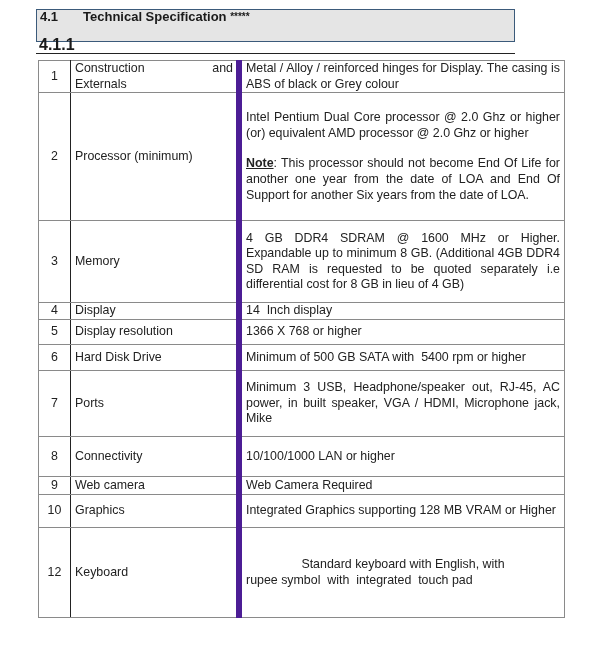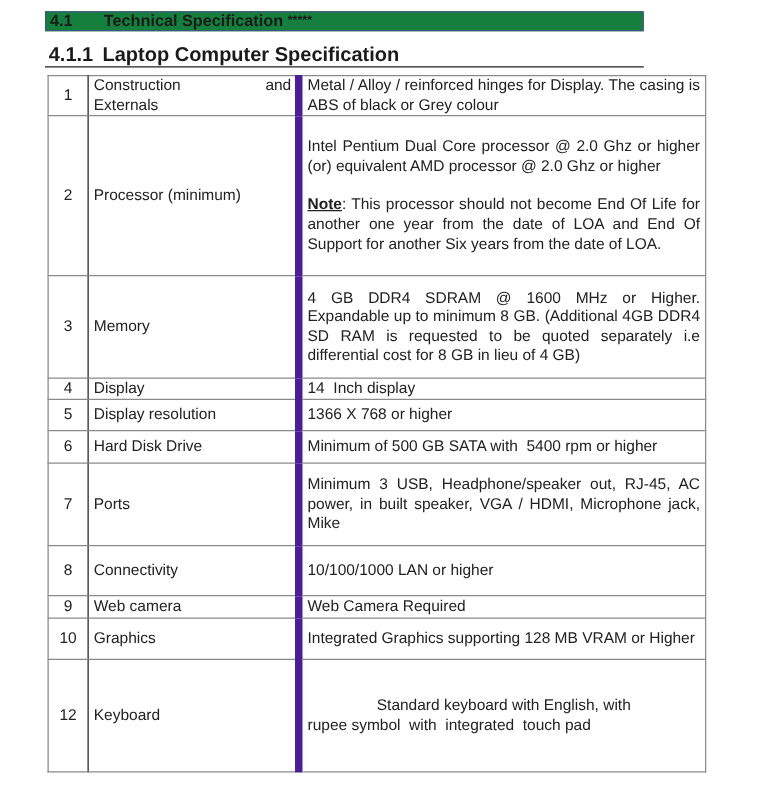--- a/index.html
+++ b/index.html
@@ -13,22 +13,22 @@
       overflow: hidden;
       position: relative;
       font-family: "Liberation Sans", sans-serif;
       color: #222222;
     }
     .section-heading {
       position: absolute;
       left: 36px;
       top: 9px;
       width: 479px;
-      height: 16px;
-      background: #15803d;
+      height: 33px;
+      background: #e5e5e5;
       border: 1px solid #3b5a7a;
       box-sizing: border-box;
       font-weight: bold;
       font-size: 13px;
       line-height: 14px;
       color: #1a1a1a;
     }
     .section-heading .num {
       position: absolute;
       left: 3px;
@@ -111,21 +111,20 @@
 </head>
 <body>
 
 <div class="section-heading">
   <span class="num">4.1</span>
   <span class="title"><span>Technical Specification</span> <span class="stars">*****</span></span>
 </div>
 
 <div class="sub-heading">
   <span class="num">4.1.1</span>
-  <span class="title">Laptop Computer Specification</span>
 </div>
 
 <table class="spec">
   <tbody>
     <tr style="height:32px">
       <td class="c-num">1</td>
       <td class="c-name">
         <span class="justify-full">Construction and</span>
         <span>Externals</span>
       </td>

